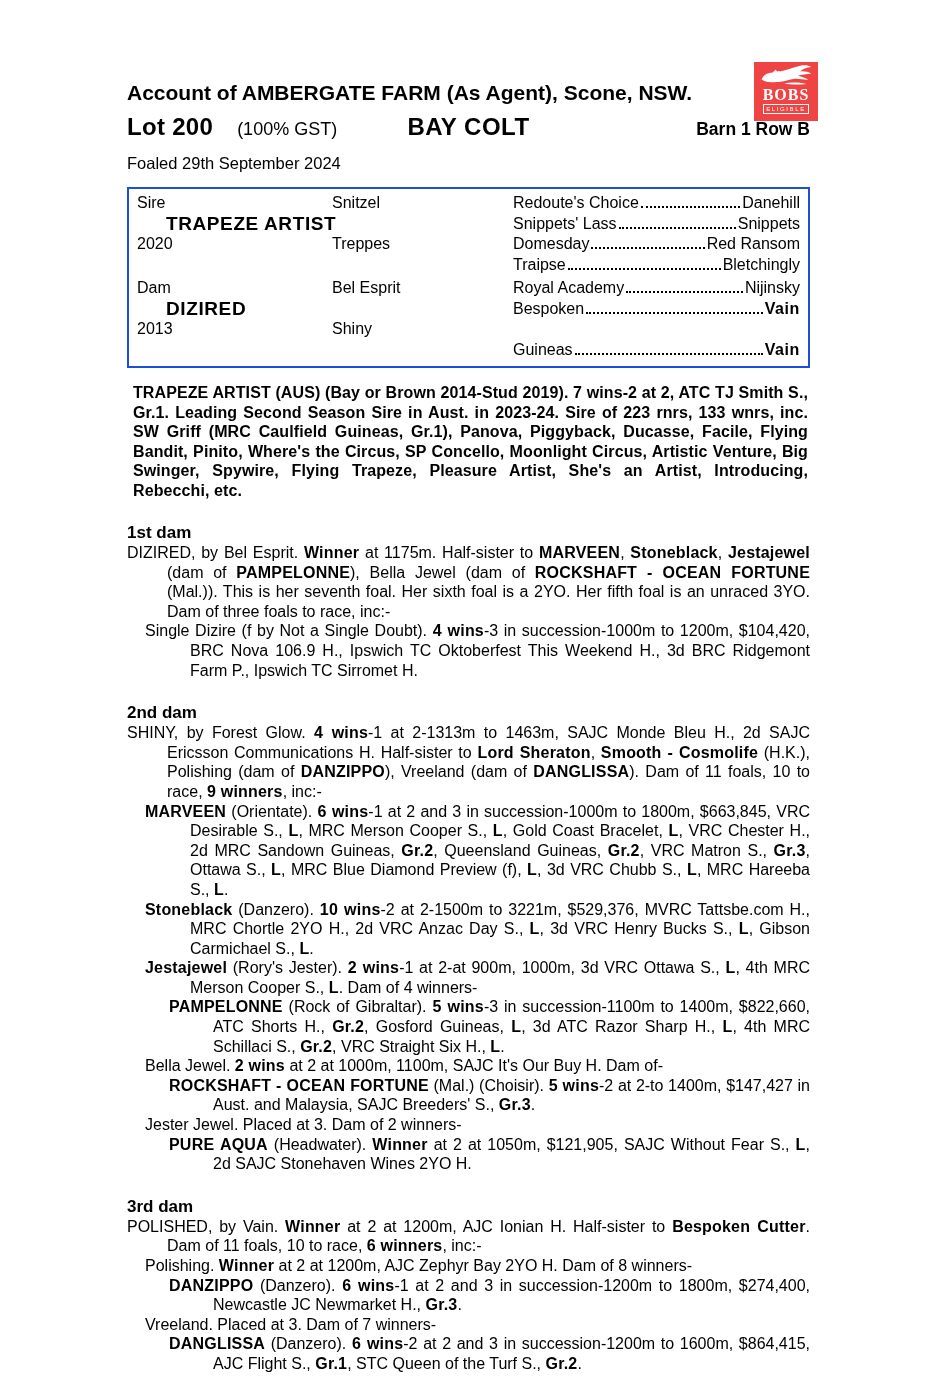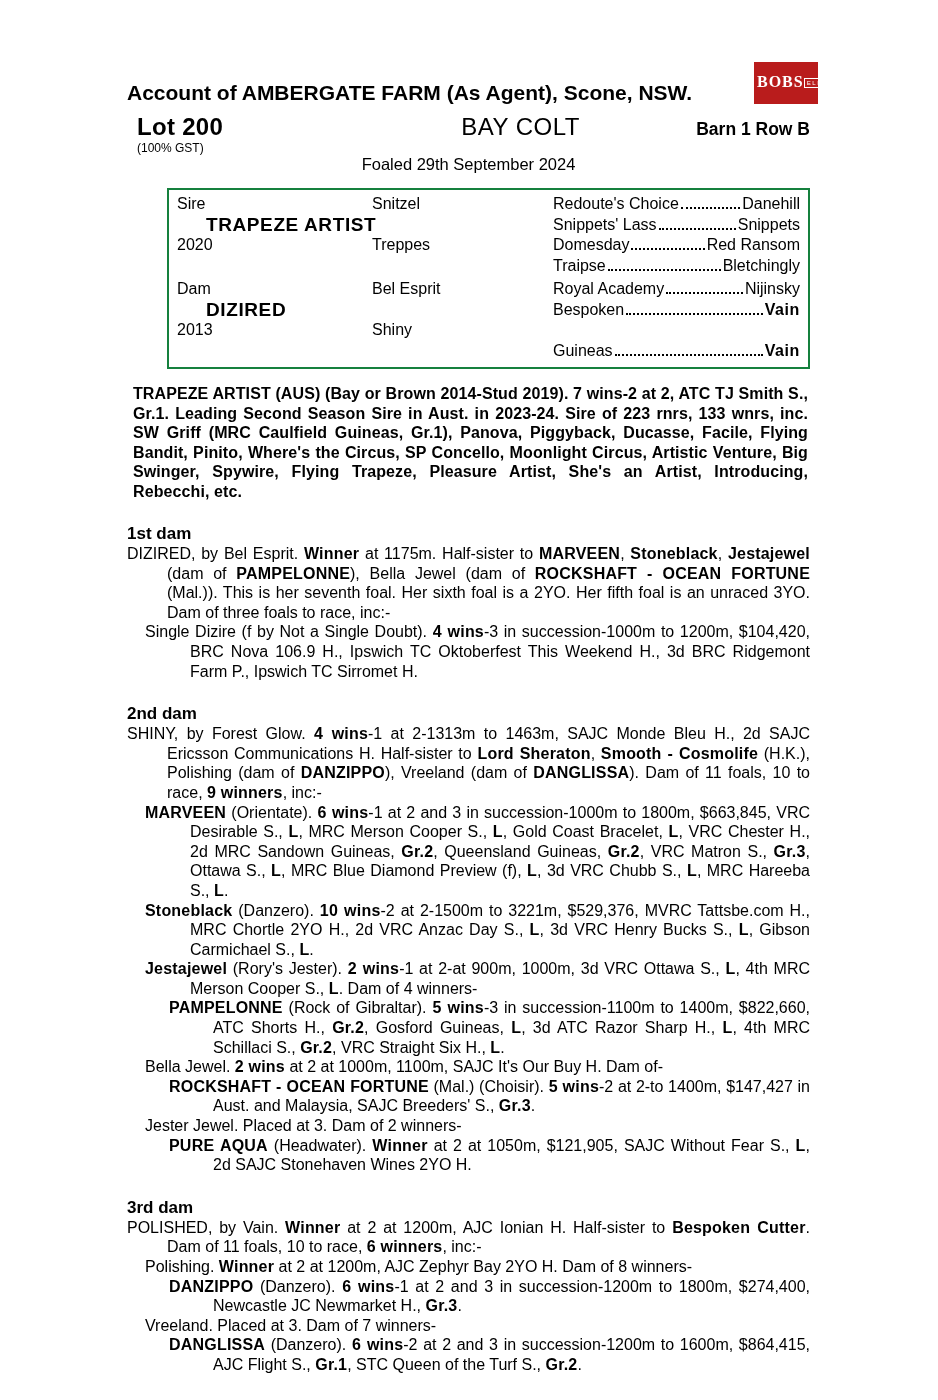--- a/index.html
+++ b/index.html
@@ -7,56 +7,56 @@
   body {
     width:938px; height:1400px; position:relative;
     font-family:"Liberation Sans","DejaVu Sans",sans-serif;
     color:#000; overflow:hidden;
   }
   .content {
     position:absolute; left:127px; top:0; width:683px;
   }
   
   .bobs-logo {
-    position:absolute; top:62px; right:-8px; width:64px; height:42px;
-    background:#b91c1c; color:#fff; display:flex; 
+    position:absolute; top:62px; right:-8px; width:64px; height:59px;
+    background:#ef4444; color:#fff; display:flex; flex-direction:column;
     align-items:center; padding:2px 3px 3px;
   }
   .bobs-logo svg { width:54px; height:24px; display:block; }
   .bobs-title {
     font-family:"Liberation Serif","DejaVu Serif",serif;
     font-size:16px; font-weight:bold; letter-spacing:1px; line-height:17px; margin-top:-2px;
   }
   .bobs-subtitle {
     font-size:6px; letter-spacing:1.6px; border:1px solid #fff;
     padding:0.5px 2px; line-height:7px; margin-top:1px;
   }
   .account-line {
     padding-top:81px; font-weight:bold; font-size:21px;
   }
   .lot-row { display:flex; align-items:baseline; margin-top:8px; }
-  .lot-group { width:230px; display:flex; align-items:baseline;flex-direction:column; }
+  .lot-group { width:230px; display:flex; align-items:baseline; }
   .lot-number { font-size:24px; font-weight:bold; letter-spacing:0.3px; }
-  .gst-note { font-size:12px; margin-left:10px; }
-  .horse-title { flex:1; text-align:right; font-size:24px; font-weight:normal; letter-spacing:0.5px; }
+  .gst-note { font-size:18px; margin-left:24px; }
+  .horse-title { flex:1; text-align:center; font-size:24px; font-weight:bold; letter-spacing:0.5px; }
   .barn-location { width:230px; text-align:right; font-size:17.5px; font-weight:bold; }
-  .foaled-row { display:flex; justify-content:center; align-items:center; font-size:16.5px; }
+  .foaled-row { display:flex; justify-content:space-between; align-items:center; margin-top:13px; font-size:16.5px; }
   .branded-line { display:flex; align-items:center; gap:6px; }
   .brand-mark {
     display:inline-flex; width:21px; height:21px; border:1.6px solid #000; border-radius:50%;
     align-items:center; justify-content:center;
   }
   .brand-mark-inner {
     width:13px; height:13px; border:1.2px solid #000; border-radius:50%;
     display:flex; align-items:center; justify-content:center;
     font-size:9px; line-height:9px;
   }
   
   .pedigree-table {
-    margin-top:14px; border:2px solid #15803d; padding:4px 0 6px;margin-left:40px;
+    margin-top:14px; border:2px solid #1d4ed8; padding:4px 0 6px;
   }
   .t-row { display:flex; height:20.5px; line-height:20.5px; font-size:16px; }
   .t-row:nth-child(5) { margin-top:3px; }
   .t-c1 { width:203px; padding-left:8px; white-space:nowrap; }
   .t-c1.big { font-size:19px; font-weight:bold; letter-spacing:0.6px;padding-left:37px; }
   .t-c2 { width:181px; white-space:nowrap; }
   .t-c3 { flex:1; display:flex; align-items:baseline; padding-right:8px; }
   .t-name { white-space:nowrap; }
   .leader { flex:1; border-bottom:2.5px dotted #000; margin:0 2px 4px; min-width:8px; }
   .t-val { white-space:nowrap; }

